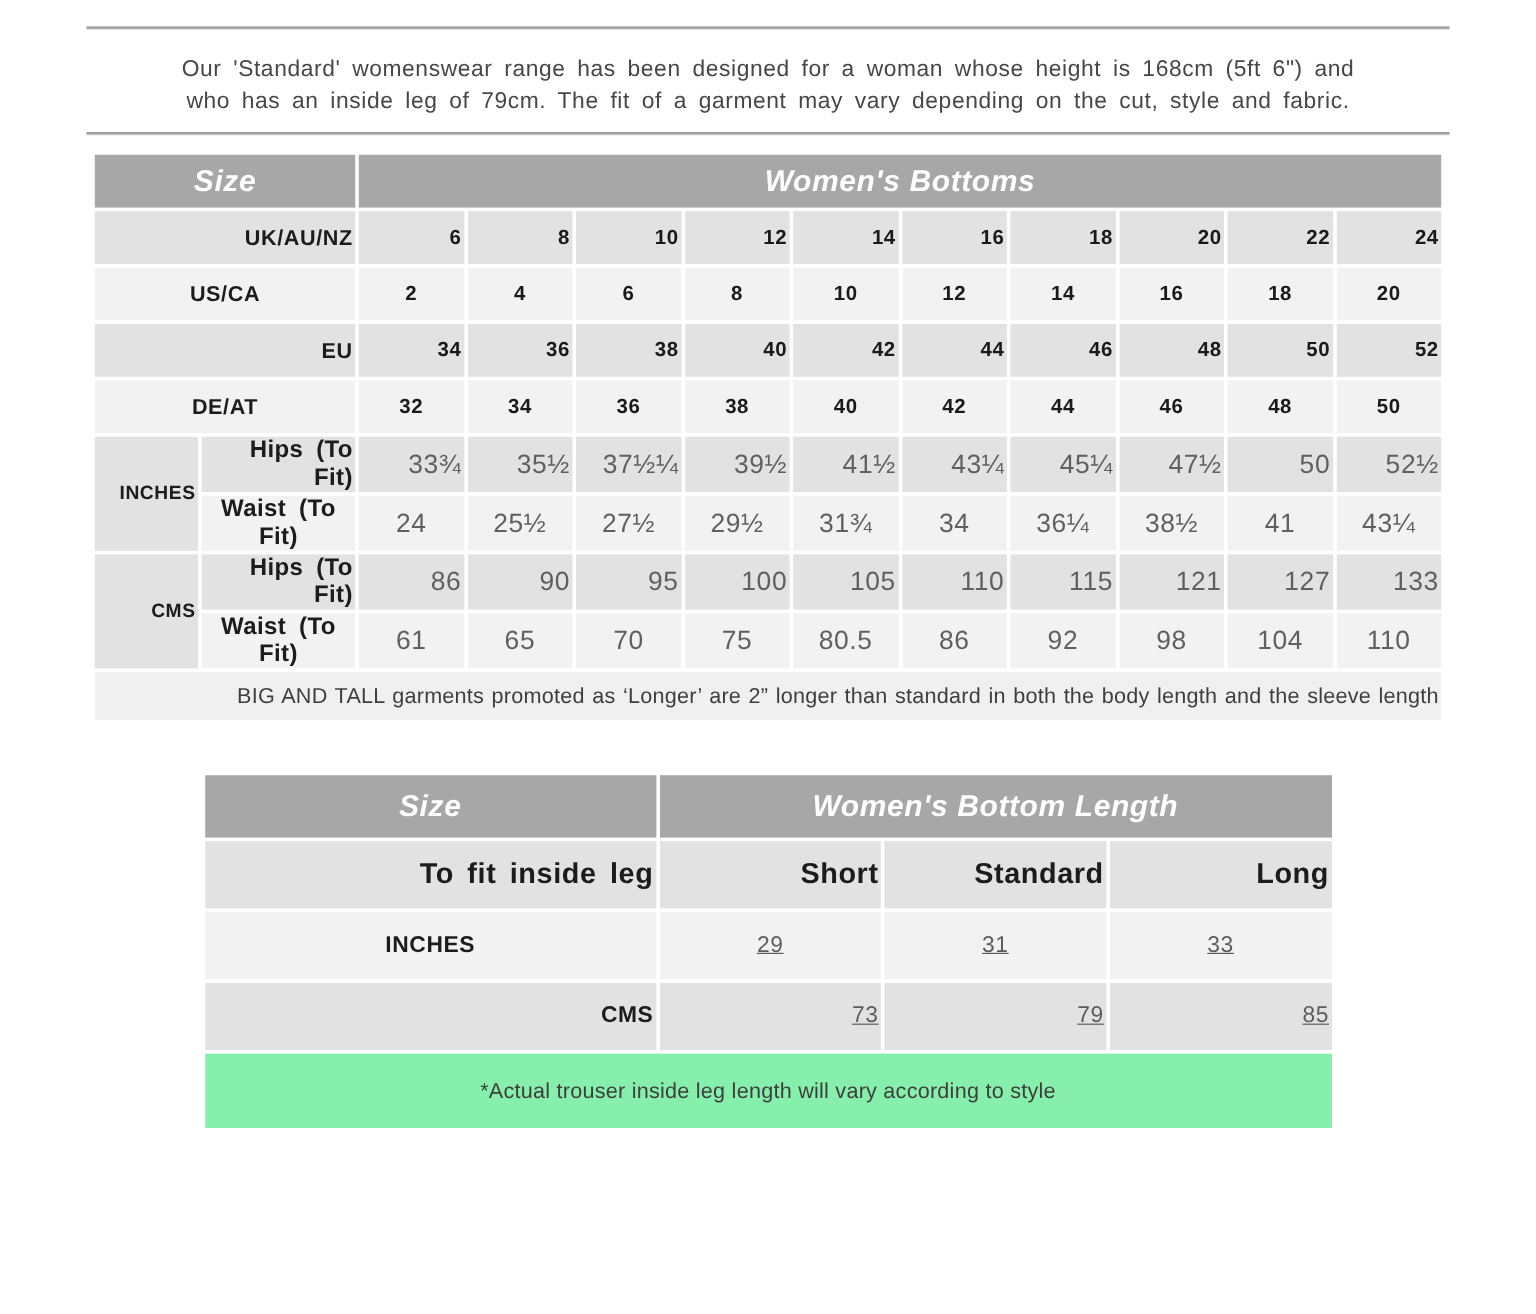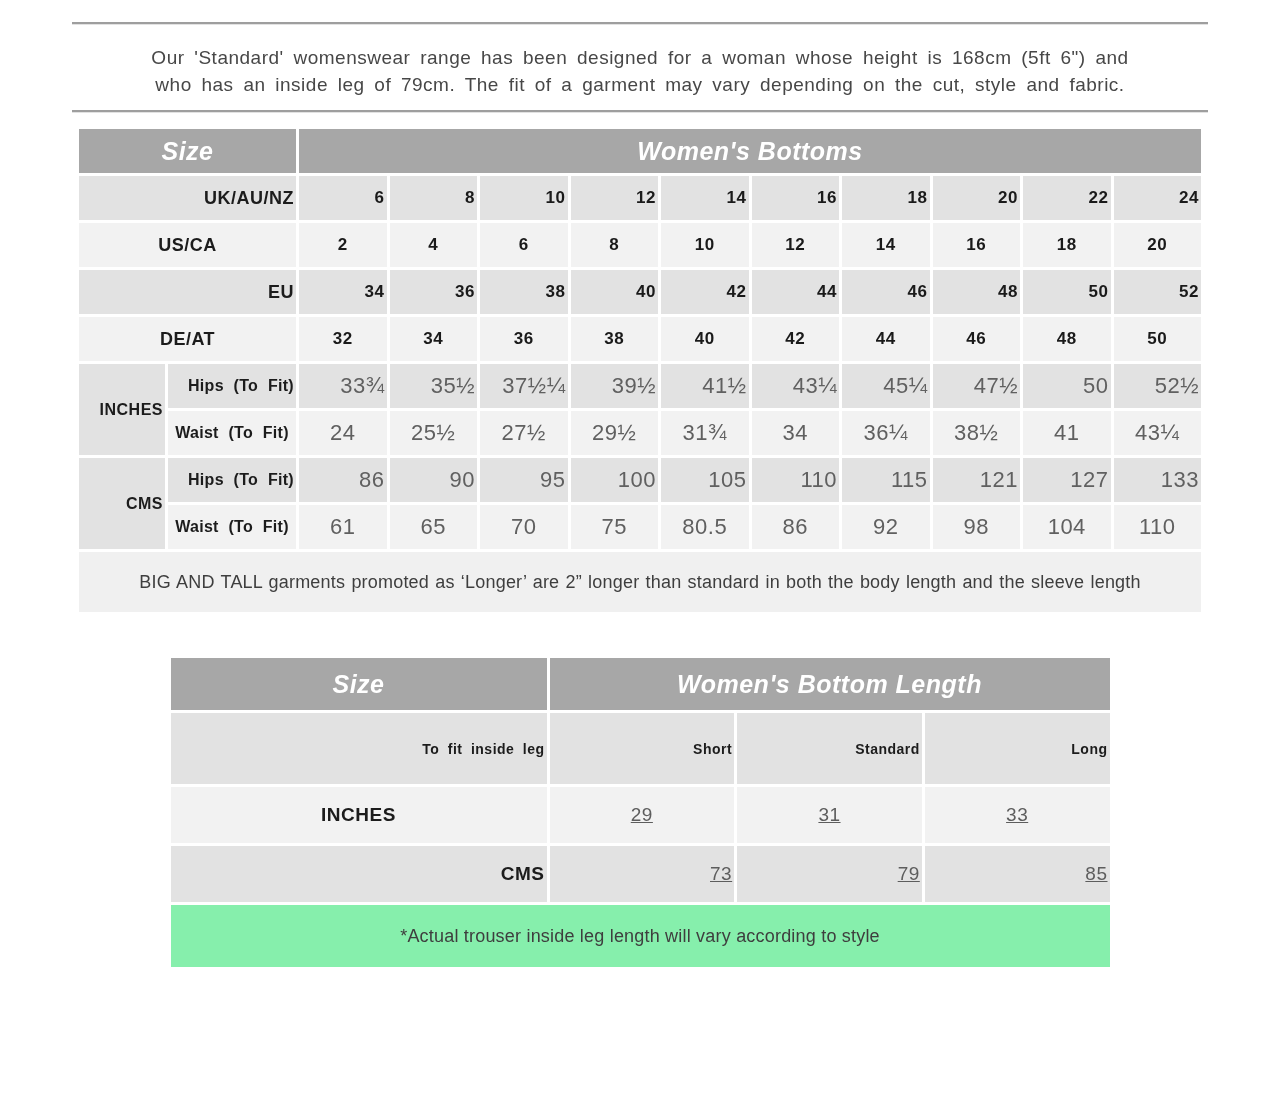--- a/index.html
+++ b/index.html
@@ -52,34 +52,35 @@
     font-size: 25px;
     letter-spacing: 0.5px;
     font-style: italic;
   }
   tr.dark  > th, tr.dark  > td { background: #e2e2e2; text-align: right; }
   tr.light > th, tr.light > td { background: #f2f2f2; }
   .rowlabel { font-weight: bold; font-size: 18px; letter-spacing: 0.5px; color: #1c1c1c; }
   .bval { font-weight: bold; font-size: 17px; color: #1a1a1a; letter-spacing: 0.5px; }
   .gval { font-size: 22px; color: #606060; letter-spacing: 0.5px; }
   .unit { background: #e2e2e2 !important; font-weight: bold; font-size: 16px; letter-spacing: 0.5px; }
-  .mlabel { font-weight: bold; font-size: 16px; word-spacing: 5px; letter-spacing: 0.3px; }
+  .mlabel { font-weight: bold; font-size: 20px; word-spacing: 5px; letter-spacing: 0.3px; }
   tr.noterow > td {
     background: #f0f0f0;
     font-size: 18px;
     color: #3e3e3e;
     letter-spacing: 0.2px;
     word-spacing: 1px;
-    height: 60px;
+    height: 40px;
+    text-align: right;
   }
 
   
   table.t2 { width: 945px; margin: 40px auto 0 auto; }
   table.t2 .hdr { height: 52px; }
-  table.t2 tr.fitrow > th { height: 71px; font-weight: bold; font-size: 14px; letter-spacing: 0.5px; word-spacing: 4px; }
+  table.t2 tr.fitrow > th { height: 56px; font-weight: bold; font-size: 24px; letter-spacing: 0.5px; word-spacing: 4px; }
   table.t2 tr.valrow > th { height: 56px; font-weight: bold; font-size: 19px; letter-spacing: 0.5px; }
   table.t2 tr.valrow > td { height: 56px; font-size: 19px; color: #5d5d5d; letter-spacing: 0.5px; text-decoration: underline; }
   table.t2 tr.noterow2 > td {
     background: #86efac;
     font-size: 18px;
     color: #3e3e3e;
     height: 62px;
     letter-spacing: 0.2px;
   }
 </style>

